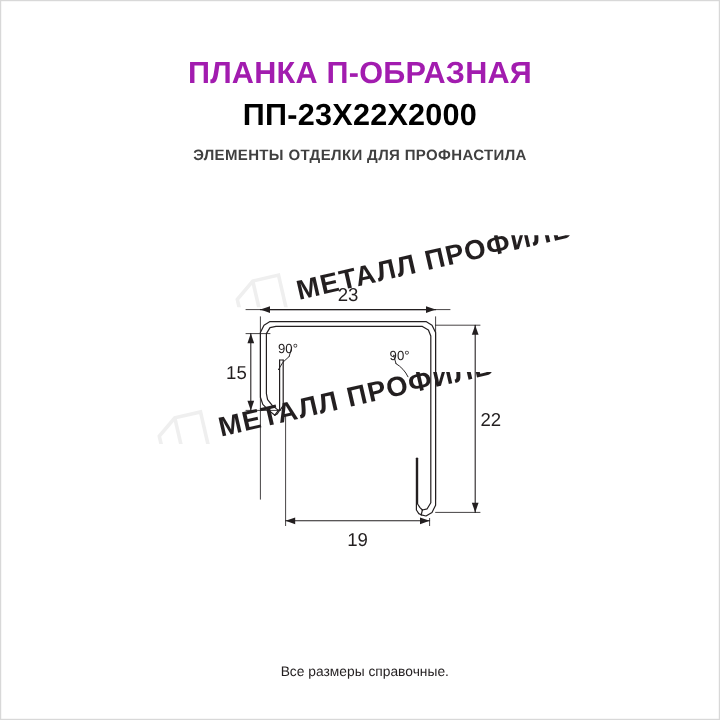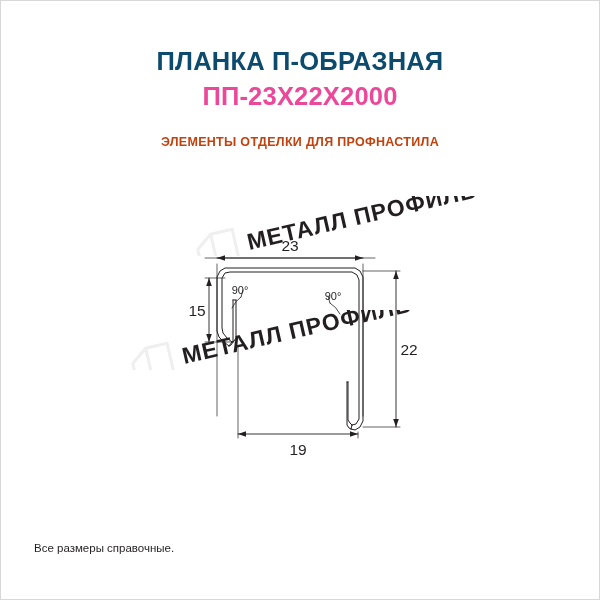--- a/index.html
+++ b/index.html
@@ -35,54 +35,55 @@
     left: 0;
     top: 46px;
     width: 600px;
     text-align: center;
   }
   .title-1 {
     font-size: 25.5px;
     font-weight: bold;
     letter-spacing: 0.2px;
     line-height: 30px;
-    color: #0c4a6e;
+    color: #a21caf;
   }
   .title-2 {
     font-size: 25.5px;
     font-weight: bold;
     letter-spacing: 0.2px;
     line-height: 32px;
     margin-top: 4px;
-    color: #ec4899;
+    color: #000000;
   }
   .subtitle {
     font-size: 12.5px;
     font-weight: bold;
     letter-spacing: 0.3px;
-    margin-top: 23px;
-    color: #c2410c;
+    margin-top: 10px;
+    color: #404040;
   }
   .drawing-area {
     position: absolute;
     left: 0;
     top: 150px;
     width: 528px;
     height: 360px;
   }
   .watermark {
     position: absolute;
     pointer-events: none;
     user-select: none;
   }
   .footer {
     position: absolute;
     left: 34px;
-    bottom: 42px;
+    bottom: 30px;
     width: 540px;
+    text-align: center;
   }
   .footer-line {
     font-size: 11.5px;
     line-height: 19px;
     color: #231f20;
   }
   svg { display: block; }
   text { font-family: "Liberation Sans", sans-serif; fill: #231f20; }
 </style>
 </head>

